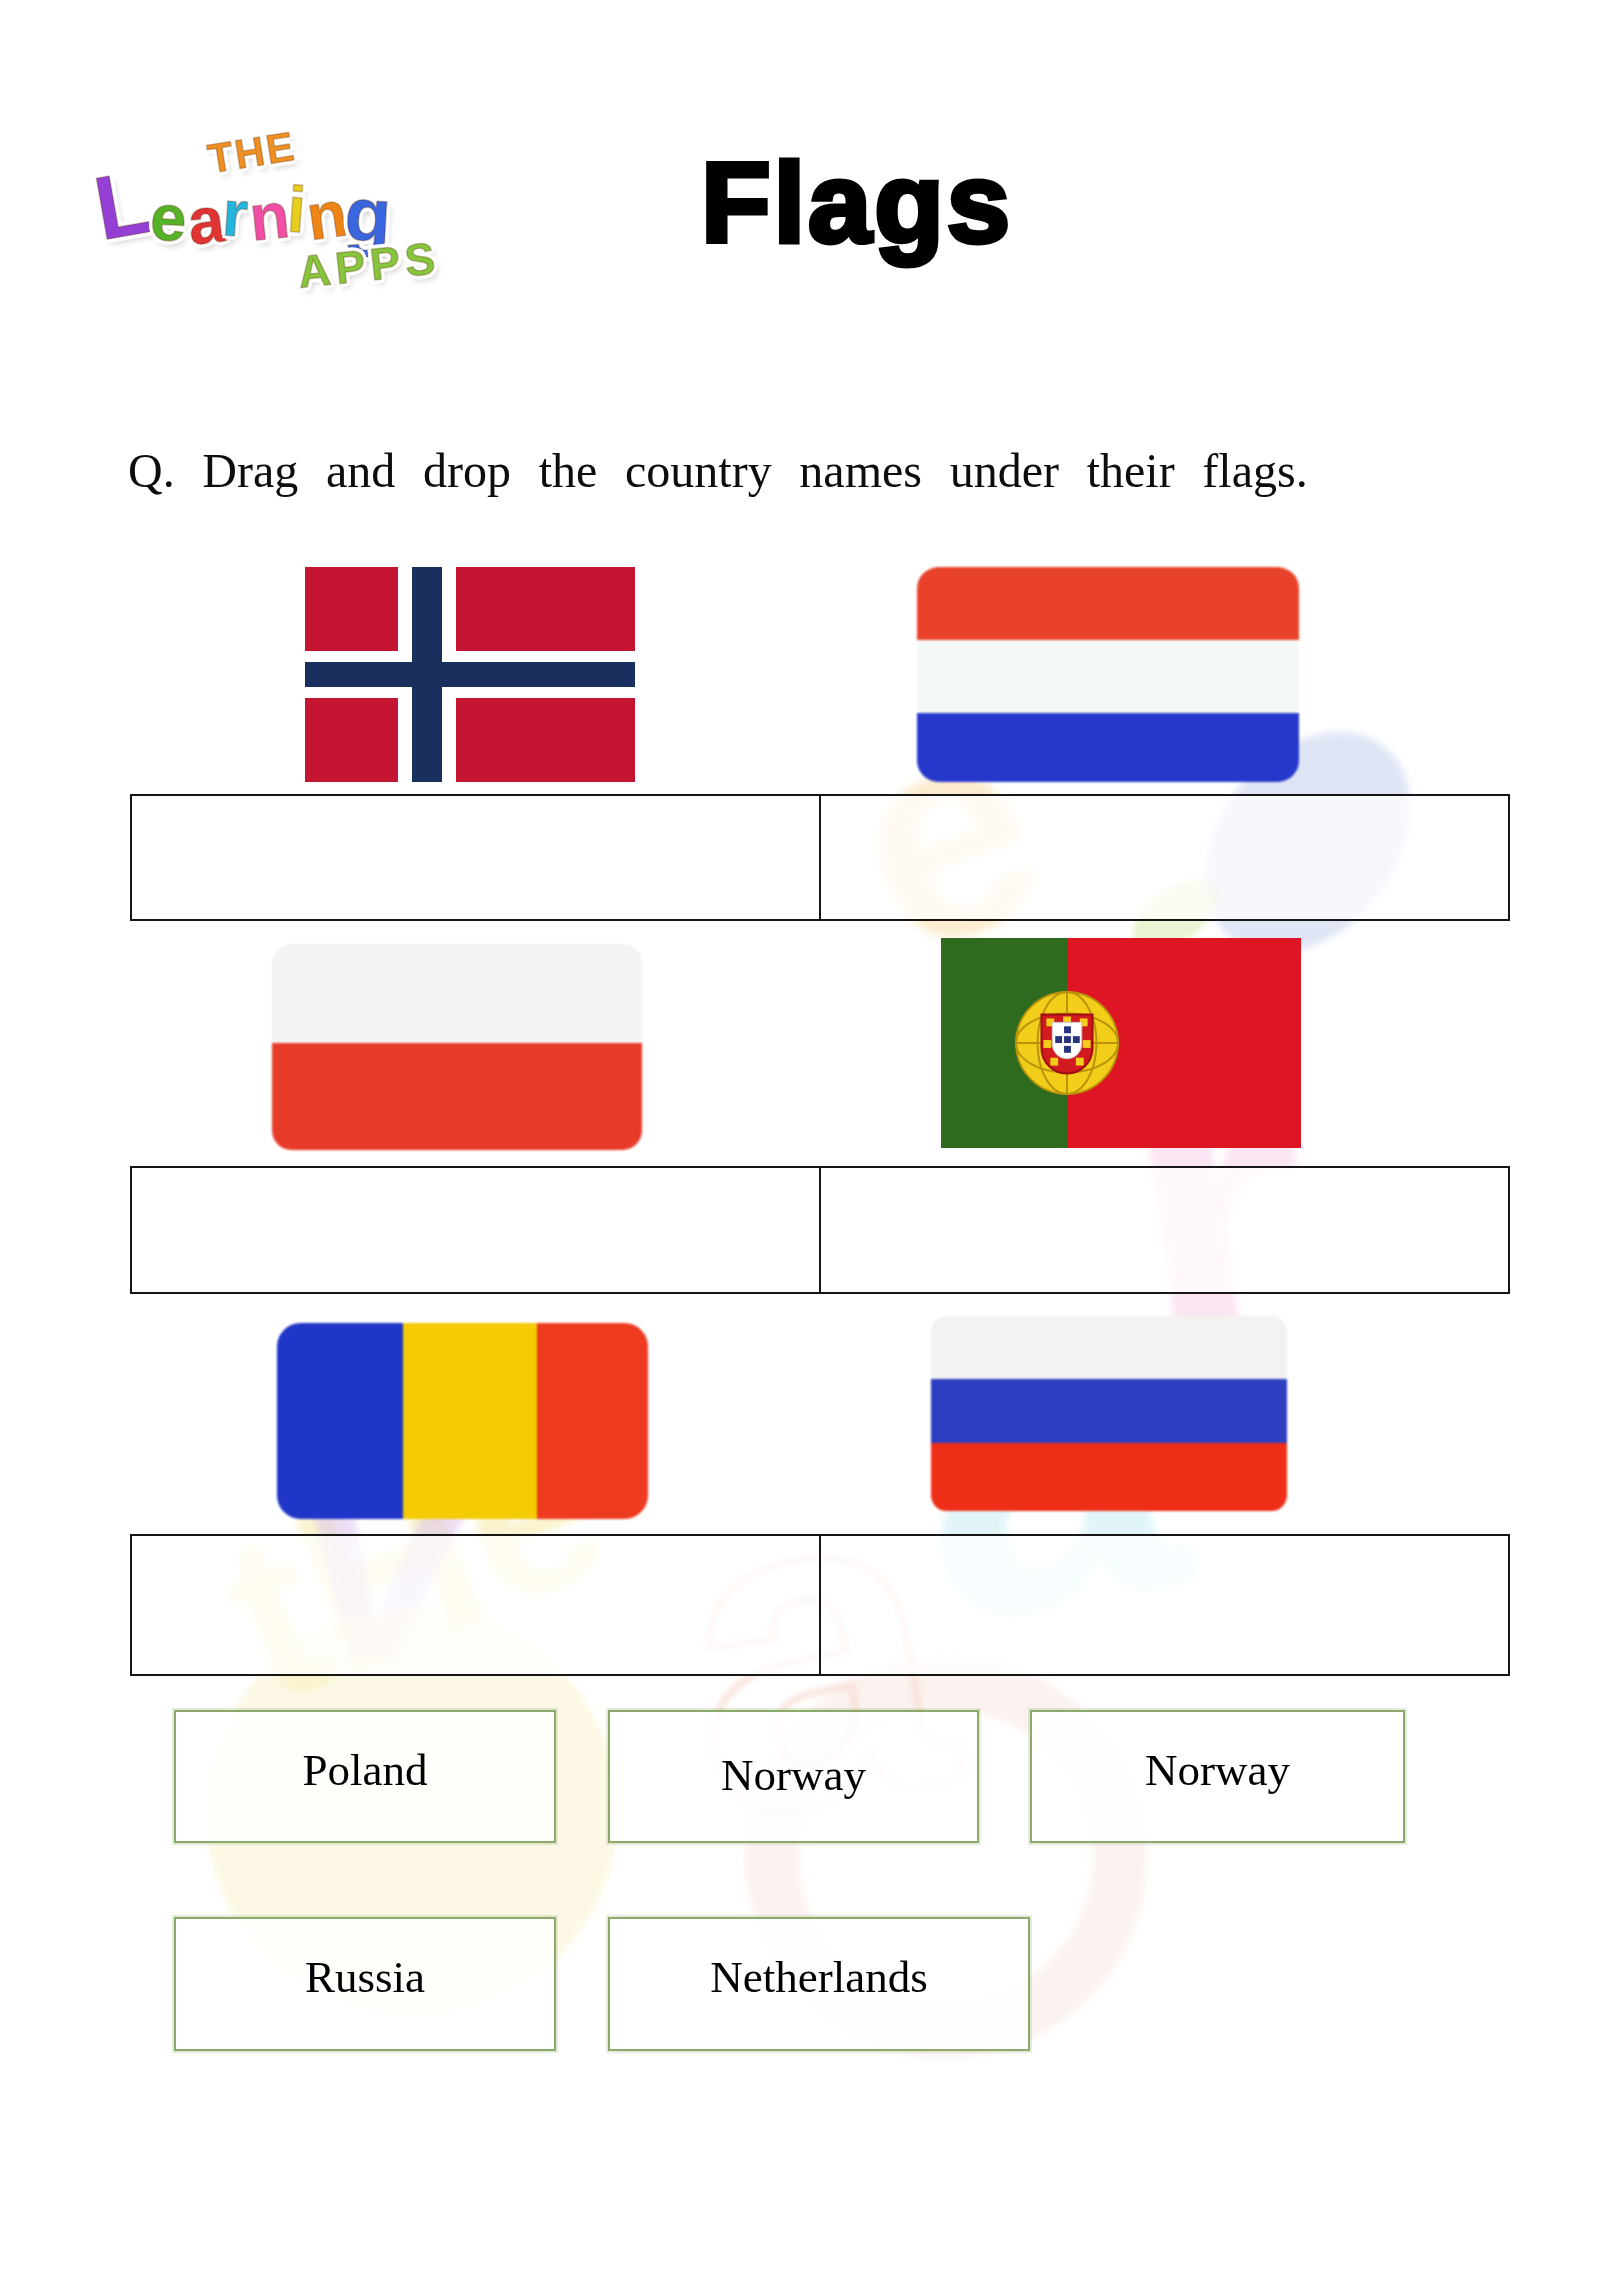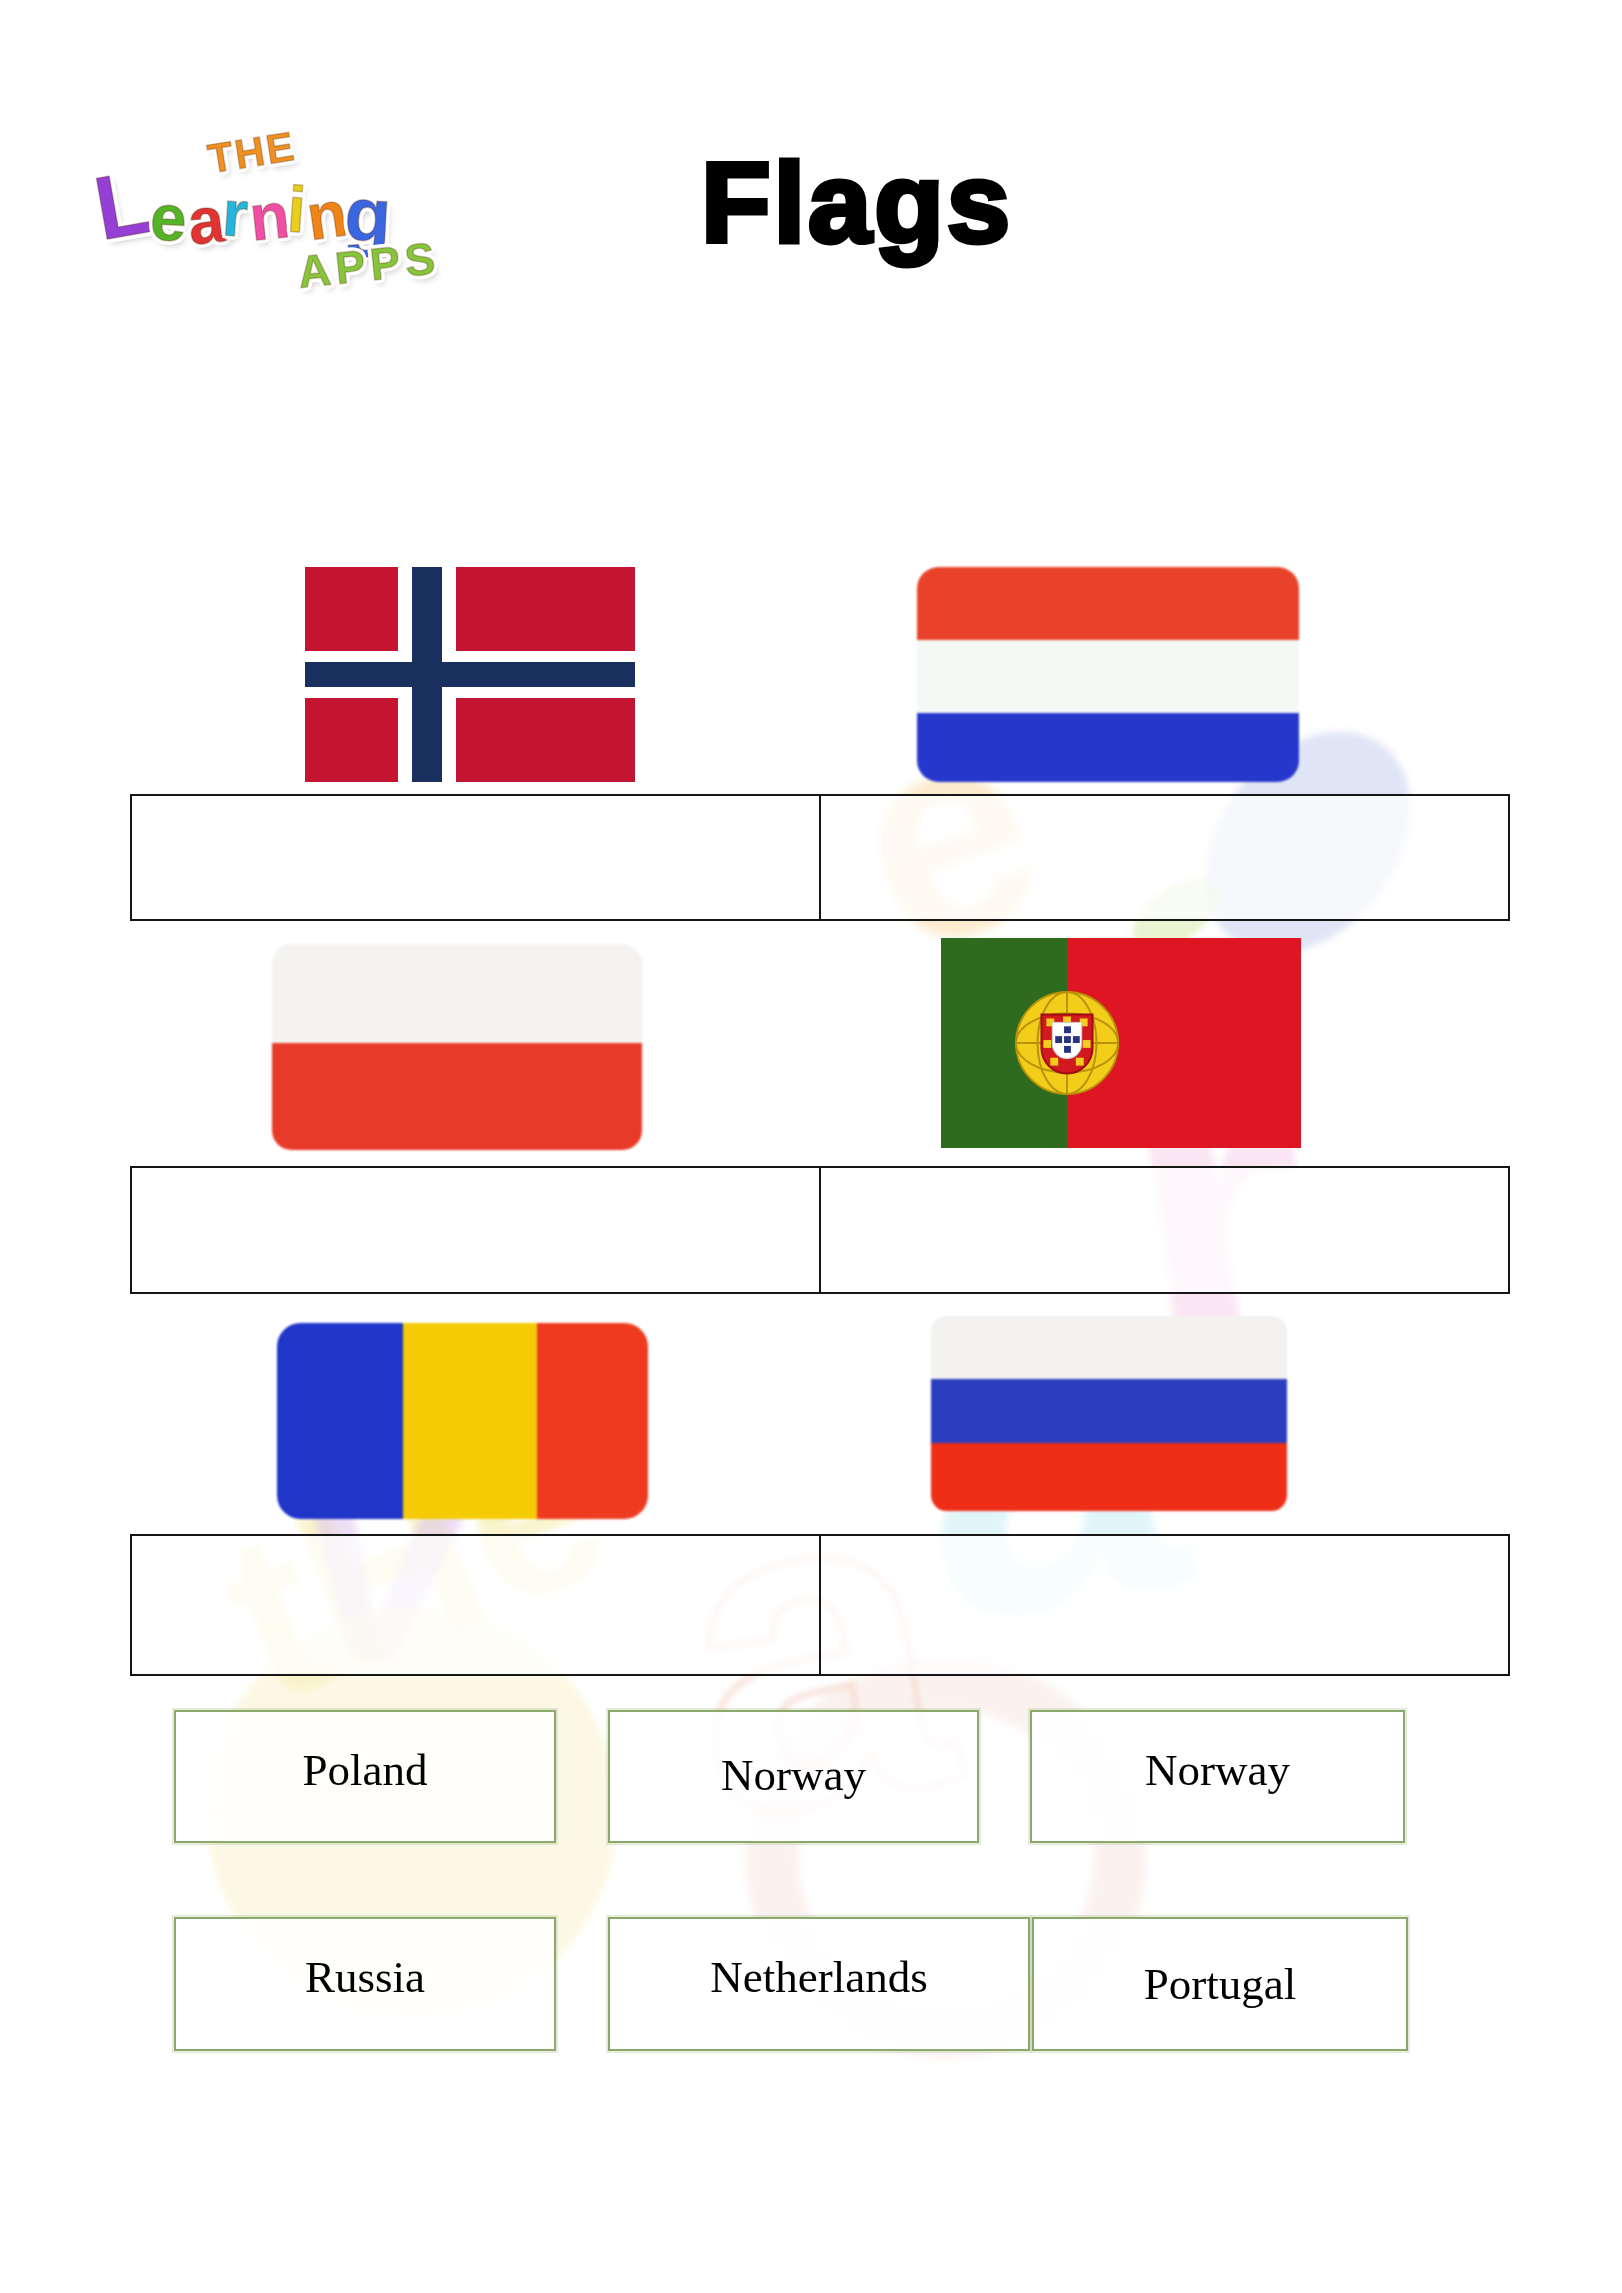--- a/index.html
+++ b/index.html
@@ -122,20 +122,21 @@
 
   <div class="abs fg logo">
     <div class="logo-the lg-outline" style="color: rgb(240, 144, 34);">THE</div>
     <div class="logo-word">
       <span class="lg-outline" style="color: rgb(148, 64, 212);">L</span><span class="lg-outline" style="color: rgb(85, 179, 39);">e</span><span class="lg-outline" style="color: rgb(224, 52, 52);">a</span><span class="lg-outline" style="color: rgb(37, 182, 221);">r</span><span class="lg-outline" style="color: rgb(241, 79, 166);">n</span><span class="lg-outline" style="color: rgb(232, 207, 29);">i</span><span class="lg-outline" style="color: rgb(239, 132, 23);">n</span><span class="lg-outline" style="color: rgb(58, 102, 224);">g</span>
     </div>
     <div class="logo-apps lg-outline" style="color: rgb(134, 197, 60);">APPS</div>
   </div>
 
   <h1 class="abs fg title">Flags</h1>
+  <p class="abs fg question">Q. Drag and drop the country names under their flags.</p>
 
   <div class="flag fg flag-norway">
     <div class="band nv-wv"></div>
     <div class="band nv-wh"></div>
     <div class="band nv-bv"></div>
     <div class="band nv-bh"></div>
   </div>
   <div class="flag fg flag-netherlands">
     <div class="band nl-r"></div>
     <div class="band nl-w"></div>
@@ -195,17 +196,16 @@
   <div class="drop-box db3 fg">
     <div class="cell"></div>
     <div class="cell"></div>
   </div>
 
   <div class="tile t1 fg">Poland</div>
   <div class="tile t2 fg">Norway</div>
   <div class="tile t3 fg">Norway</div>
   <div class="tile t4 fg">Russia</div>
   <div class="tile t5 fg">Netherlands</div>
-  <div class="tile t6 fg">Portugal</div>
 
 
 </div>
 
 
 </body></html>

